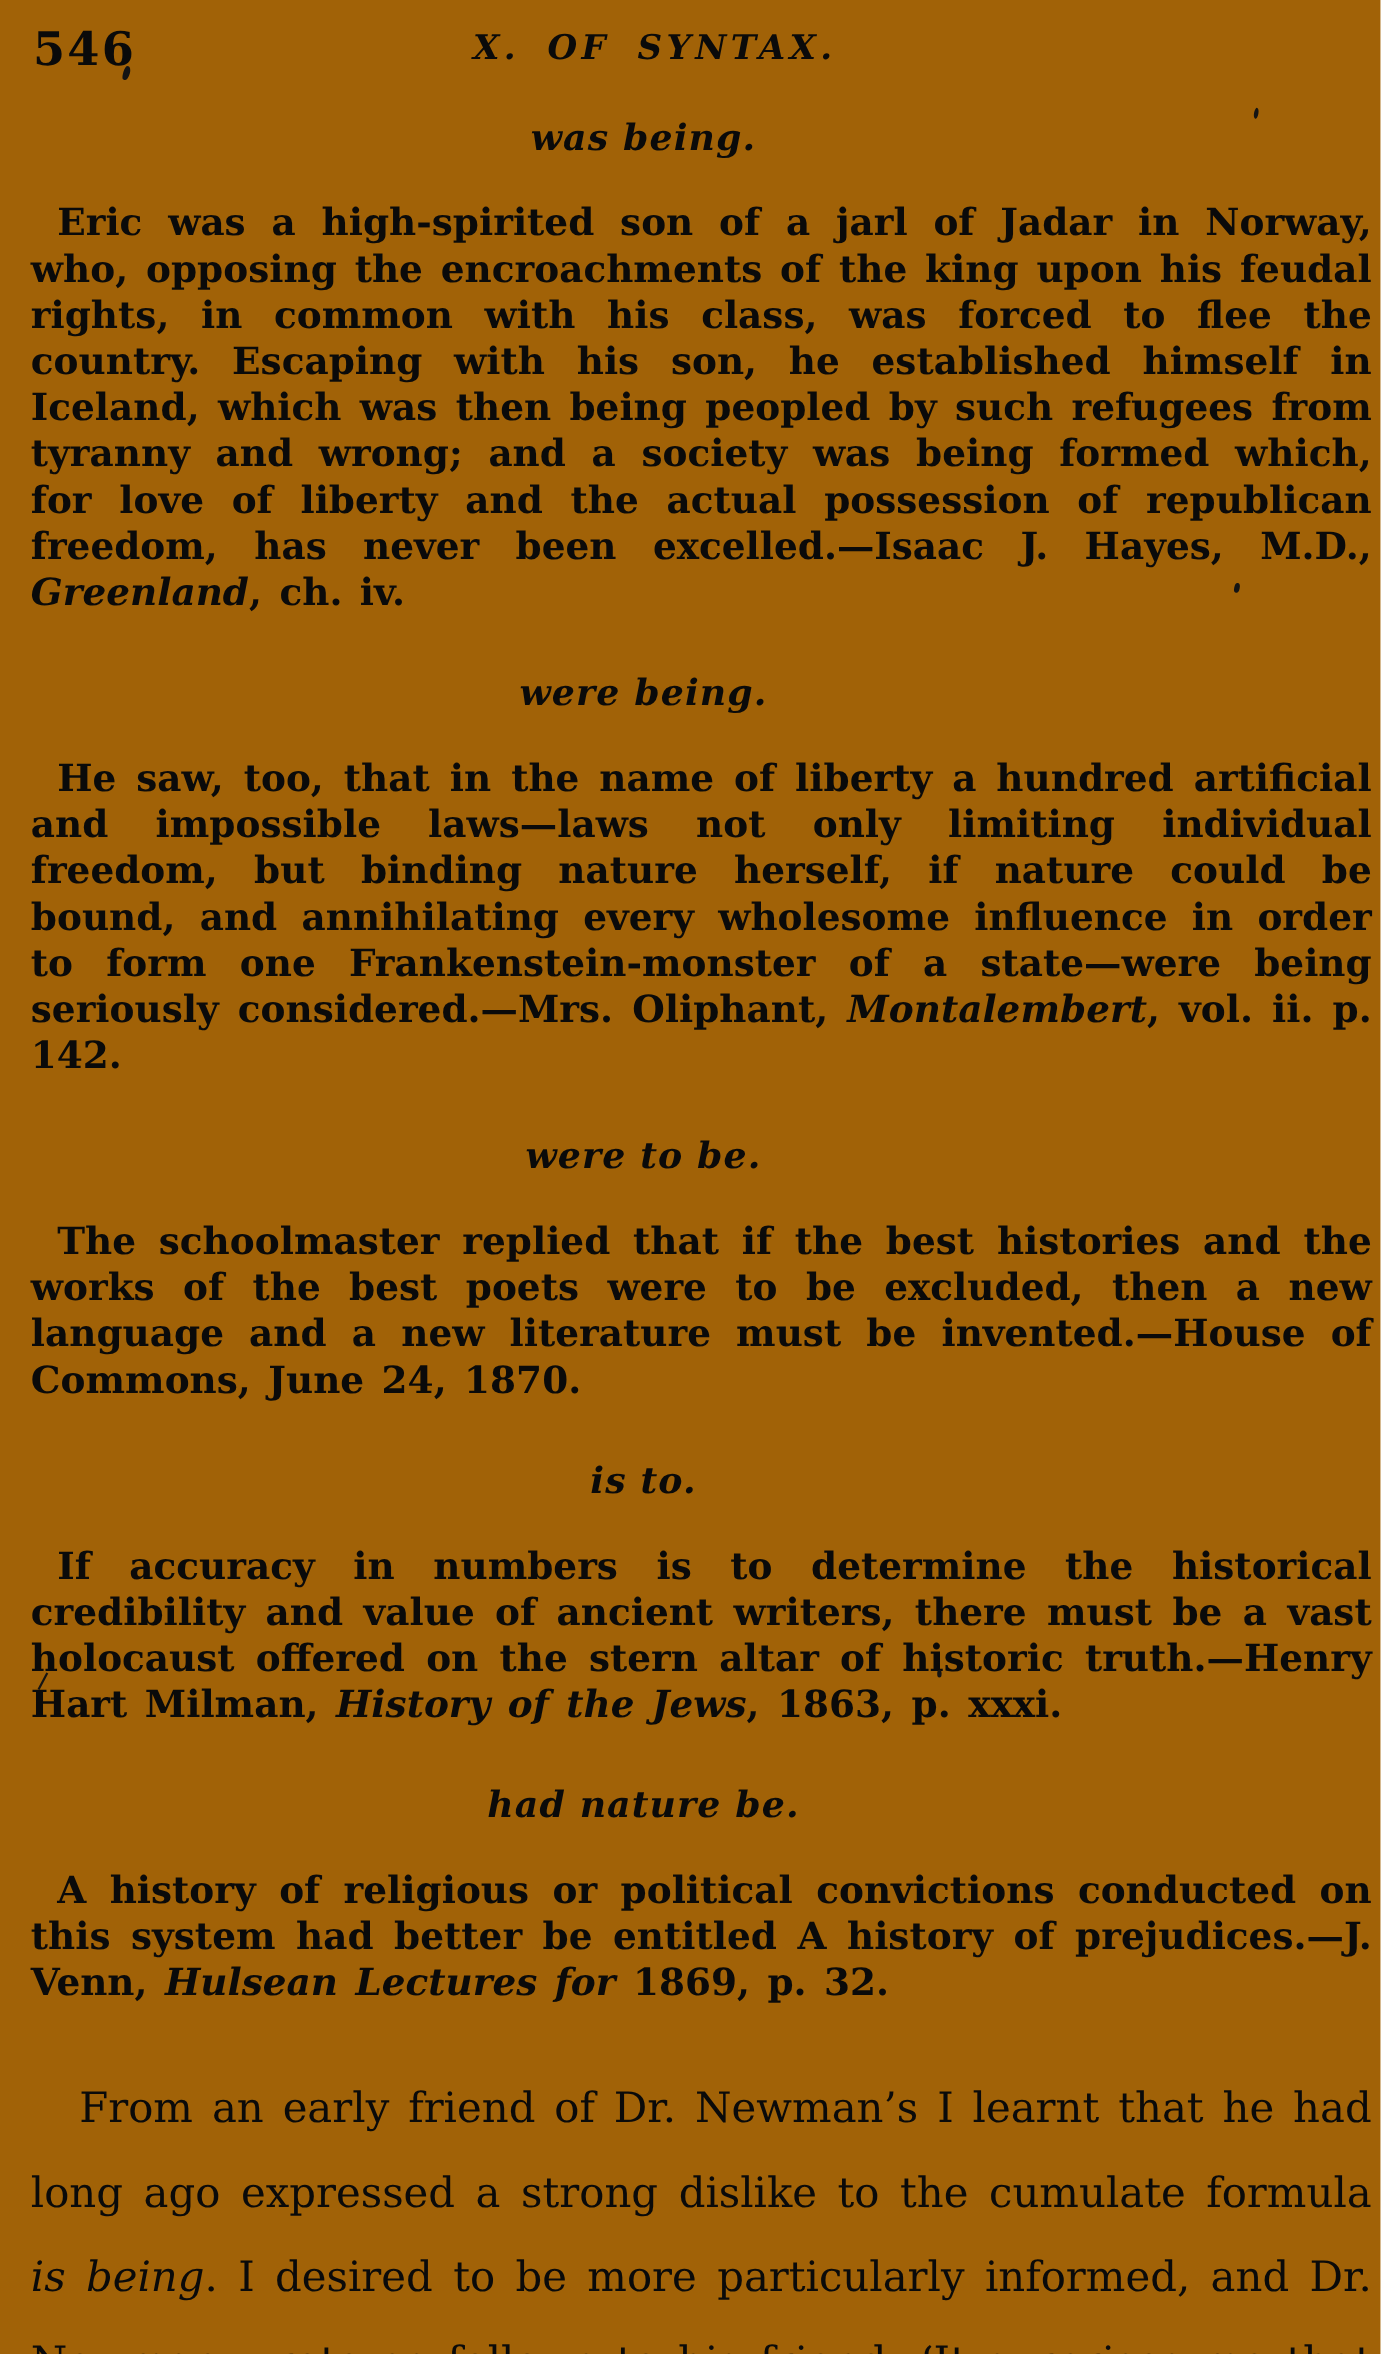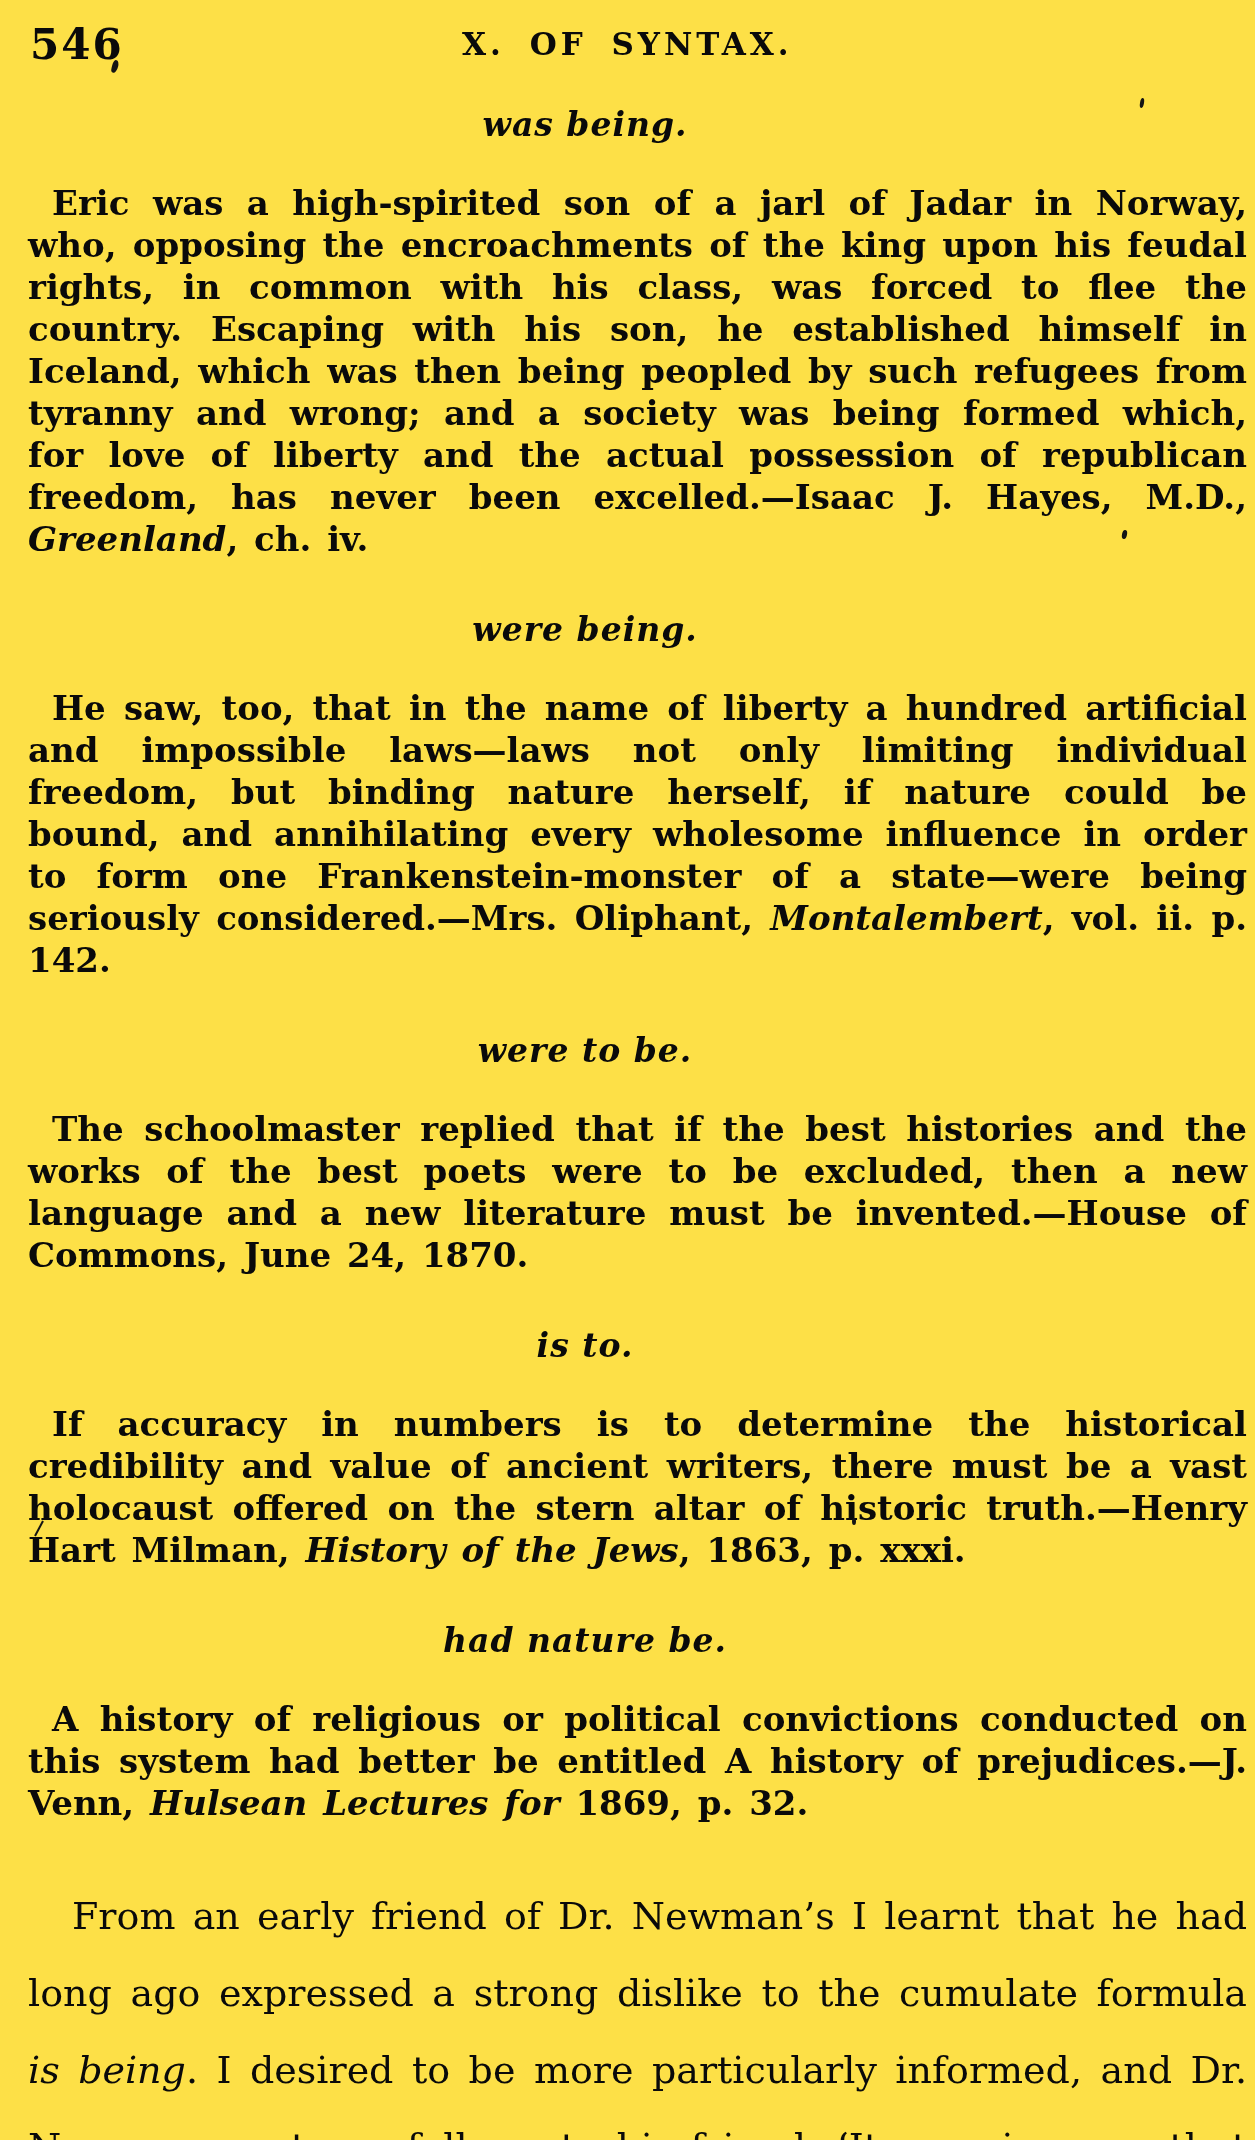--- a/index.html
+++ b/index.html
@@ -1,34 +1,34 @@
 <!DOCTYPE html>
 <html><head>
 <meta charset="utf-8">
 <style>
   html, body { margin: 0; padding: 0; background: #ffffff; }
   .page {
     position: relative;
     width: 1255px;
     height: 2140px;
-    background: #fde047;
+    background: #a16207;
     color: #0a0a0a;
     font-family: "DejaVu Serif", "Liberation Serif", serif;
     overflow: hidden;
     box-sizing: border-box;
   }
   .page-header { position: relative; height: 78px; }
   .page-number {
     position: absolute; left: 30px; top: 20px;
     font-size: 42px; font-weight: bold; letter-spacing: 2px;
   }
   .running-title {
     position: absolute; left: 430px; top: 26px;
-    font-size: 31px; font-weight: bold; 
-    letter-spacing: 4px; word-spacing: 10px; margin-left: 32px;
+    font-size: 31px; font-weight: bold; font-style: italic;
+    letter-spacing: 4px; word-spacing: 10px;
   }
   .text-block { padding: 0 8px 0 28px; }
   .sec-heading {
     margin: 50px 105px 24px 0;
     text-align: center;
     font-size: 33px; font-weight: 600; font-style: italic;
     letter-spacing: 1px;
   }
   .section:first-of-type .sec-heading { margin-top: 27px; }
   .quote {

